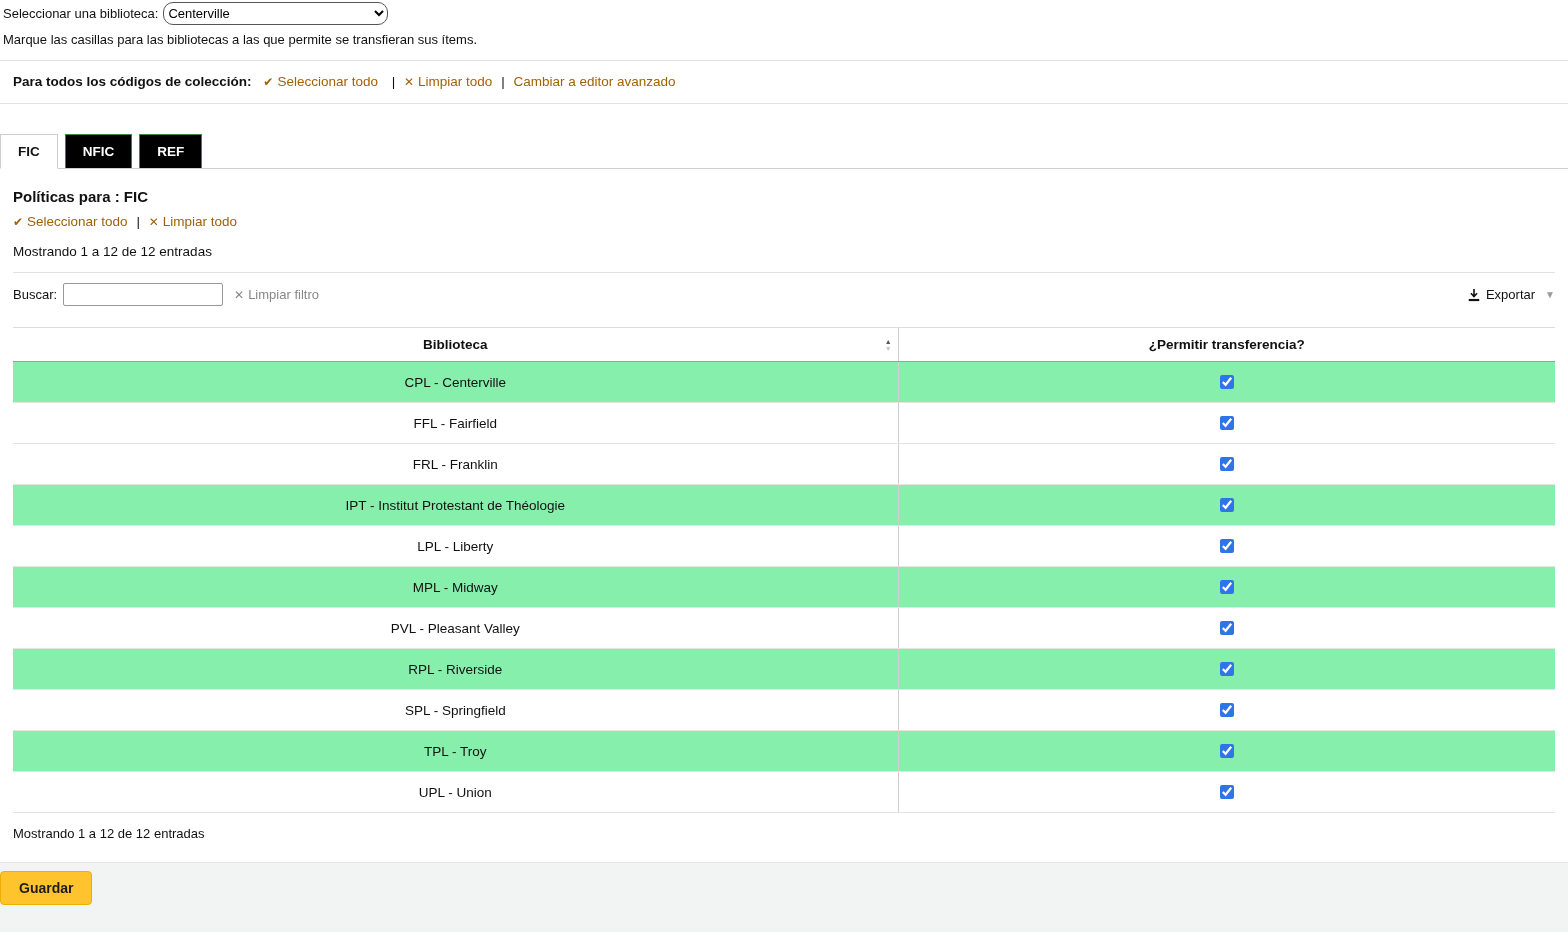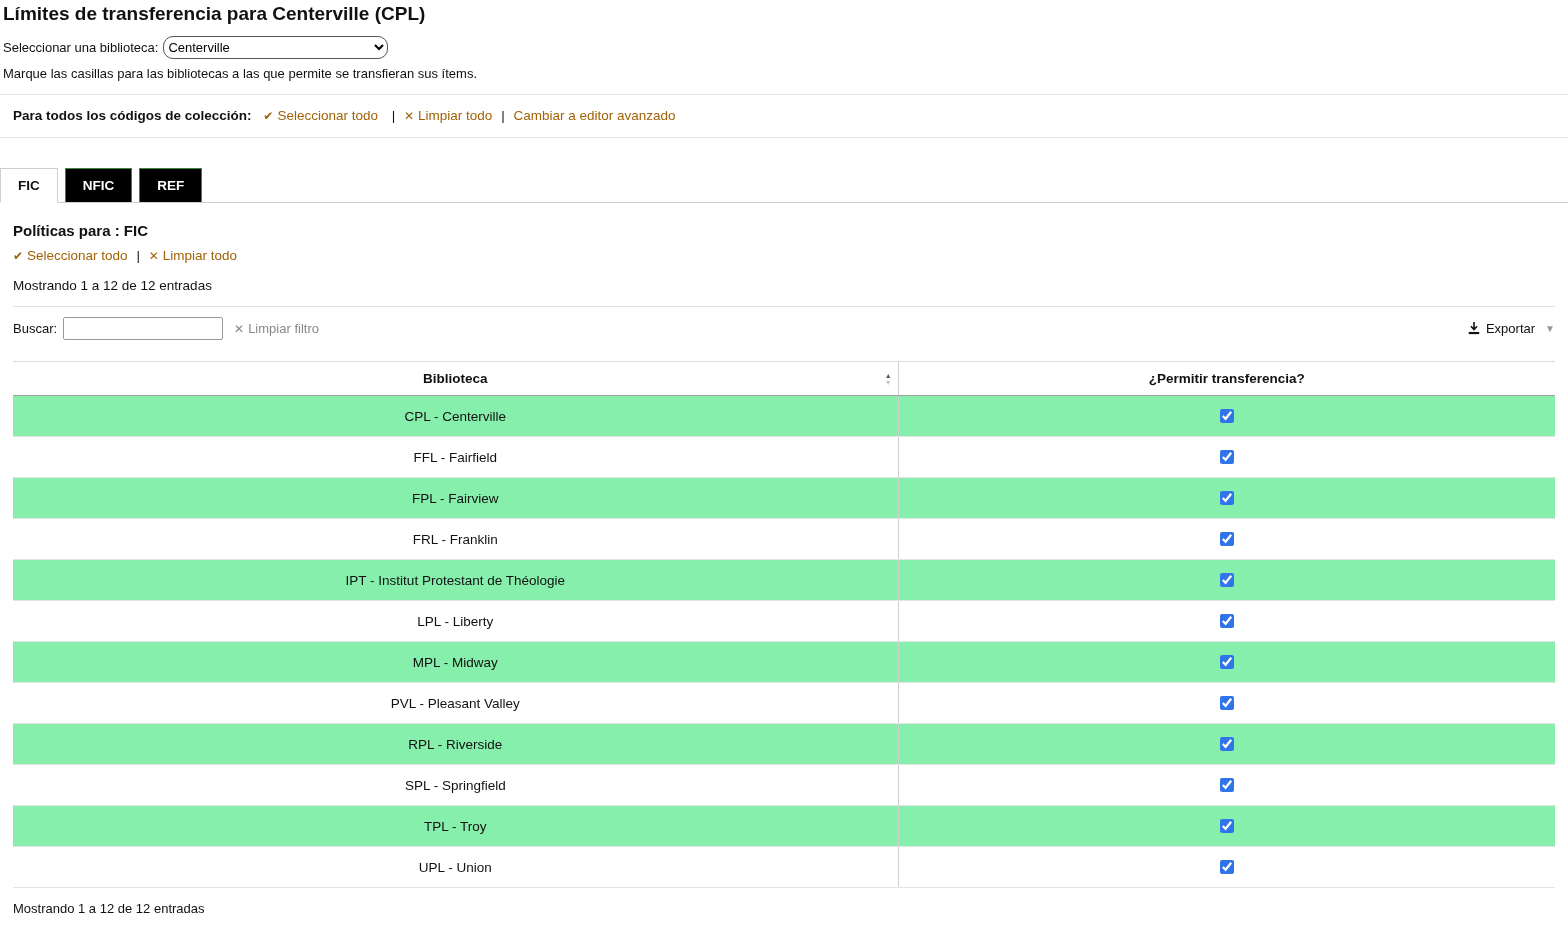--- a/index.html
+++ b/index.html
@@ -64,21 +64,21 @@
     display: flex; align-items: center; margin: 10px 0 21px 0;
   }
   .filter-row label { margin-right: 6px; }
   .search-input {
     width: 160px; height: 23px; border: 1px solid #999; border-radius: 2px;
     padding: 2px 5px; font-size: 13px; font-family: "Liberation Sans", sans-serif;
   }
   .clear-filter { margin-left: 11px; }
   .clear-filter .icon-glyph { color: #888; }
   .export-group { margin-left: auto; display: flex; align-items: center; }
-  .export-btn { display: flex; align-items: flex-start; color: #111; }
+  .export-btn { display: flex; align-items: flex-end; color: #111; }
   .export-btn svg { margin-right: 5px; }
   .caret { color: #999; font-size: 10px; margin-left: 10px; cursor: pointer; }
 
   
   table.transfer-table { width: 100%; border-collapse: collapse; font-size: 13.5px; }
   .transfer-table th {
     padding: 9px 10px; text-align: center; font-weight: bold;
     border-top: 1px solid #ddd; border-bottom: 1px solid #a0a0a0;
     position: relative; background: #fff;
   }
@@ -111,21 +111,20 @@
   .save-btn {
     background: #ffc32e; border: 1px solid #edb000; border-radius: 4px;
     padding: 8px 18px; font-size: 14px; font-weight: 600; color: #1c1c1c;
     cursor: pointer; font-family: "Liberation Sans", sans-serif;
   }
 </style>
 </head>
 <body>
 
 <div class="top">
-  <h1 class="page-title">Límites de transferencia para Centerville (CPL)</h1>
   <div class="select-row">
     <label>Seleccionar una biblioteca:</label><select class="library-select"><option>Centerville</option></select>
   </div>
   <div class="hint">Marque las casillas para las bibliotecas a las que permite se transfieran sus ítems.</div>
 </div>
 
 <hr class="divider">
 
 <div class="collection-bar">
   <span class="bold-label">Para todos los códigos de colección:</span>
@@ -188,24 +187,20 @@
     </thead>
     <tbody id="table-body">
         <tr class="even">
           <td>CPL - Centerville</td>
           <td><input type="checkbox" checked="" style=""></td>
         </tr>
         <tr class="odd">
           <td>FFL - Fairfield</td>
           <td><input type="checkbox" checked="" style=""></td>
         </tr>
-        <tr class="even">
-          <td>FPL - Fairview</td>
-          <td><input type="checkbox" checked="" style=""></td>
-        </tr>
         <tr class="odd">
           <td>FRL - Franklin</td>
           <td><input type="checkbox" checked="" style=""></td>
         </tr>
         <tr class="even">
           <td>IPT - Institut Protestant de Théologie</td>
           <td><input type="checkbox" checked="" style=""></td>
         </tr>
         <tr class="odd">
           <td>LPL - Liberty</td>

